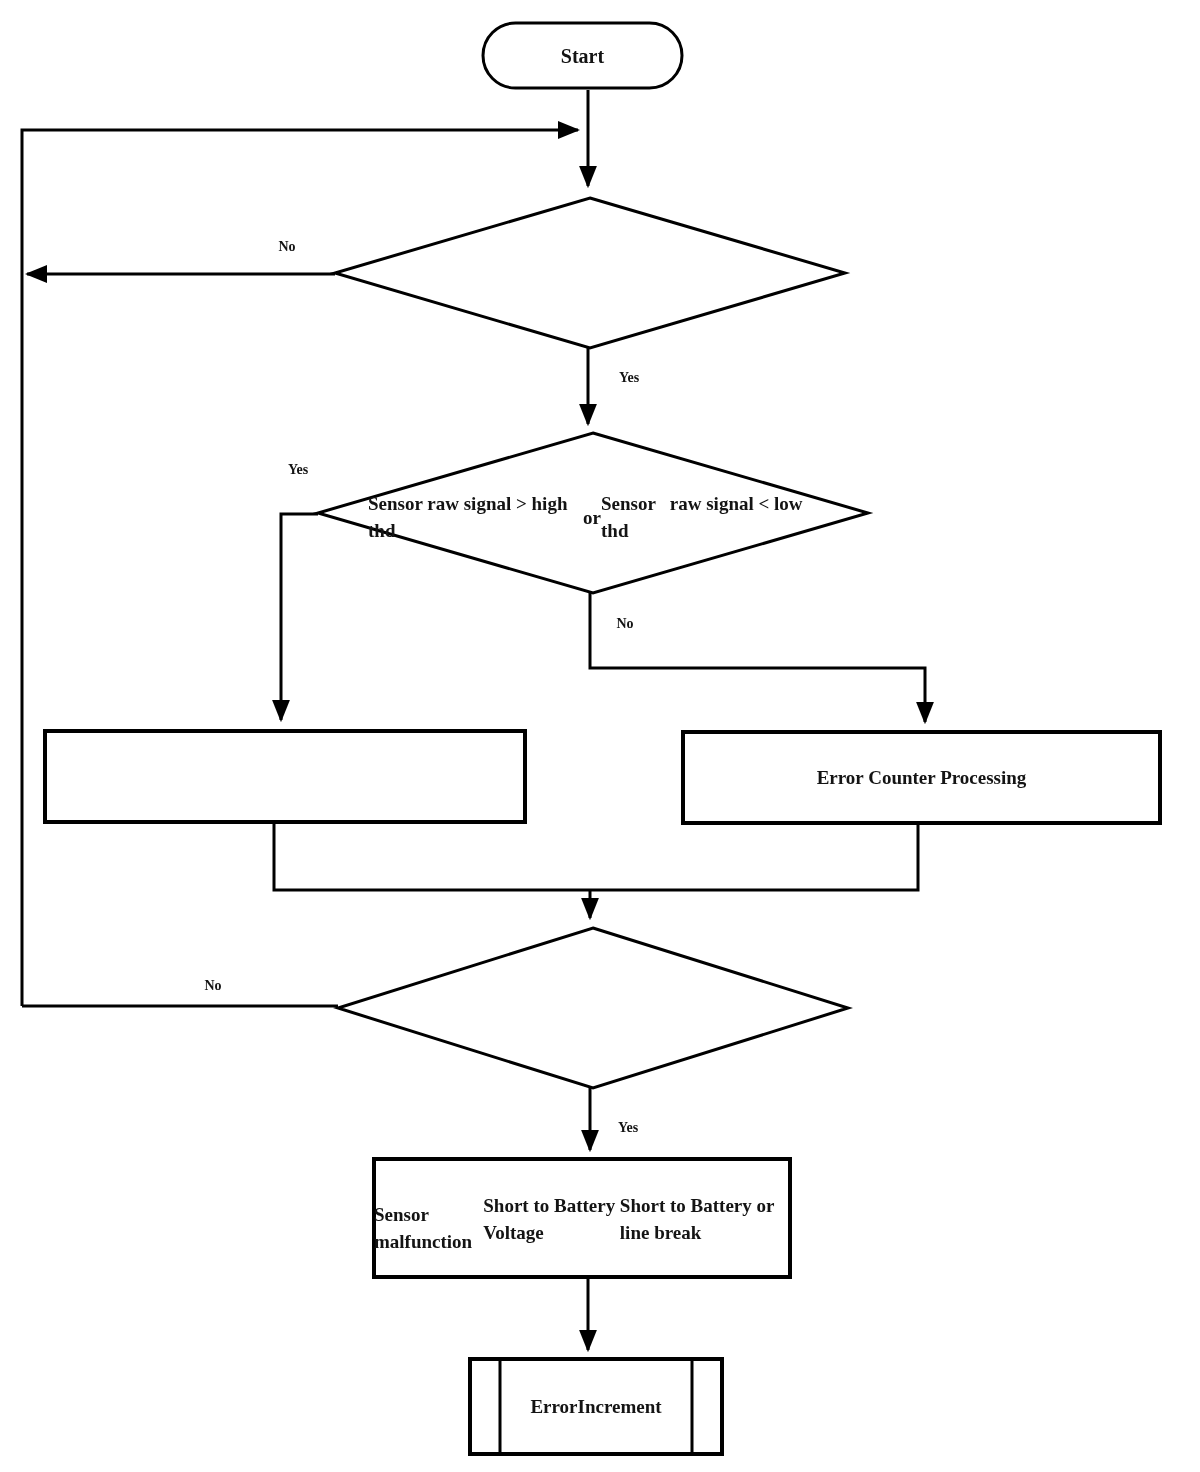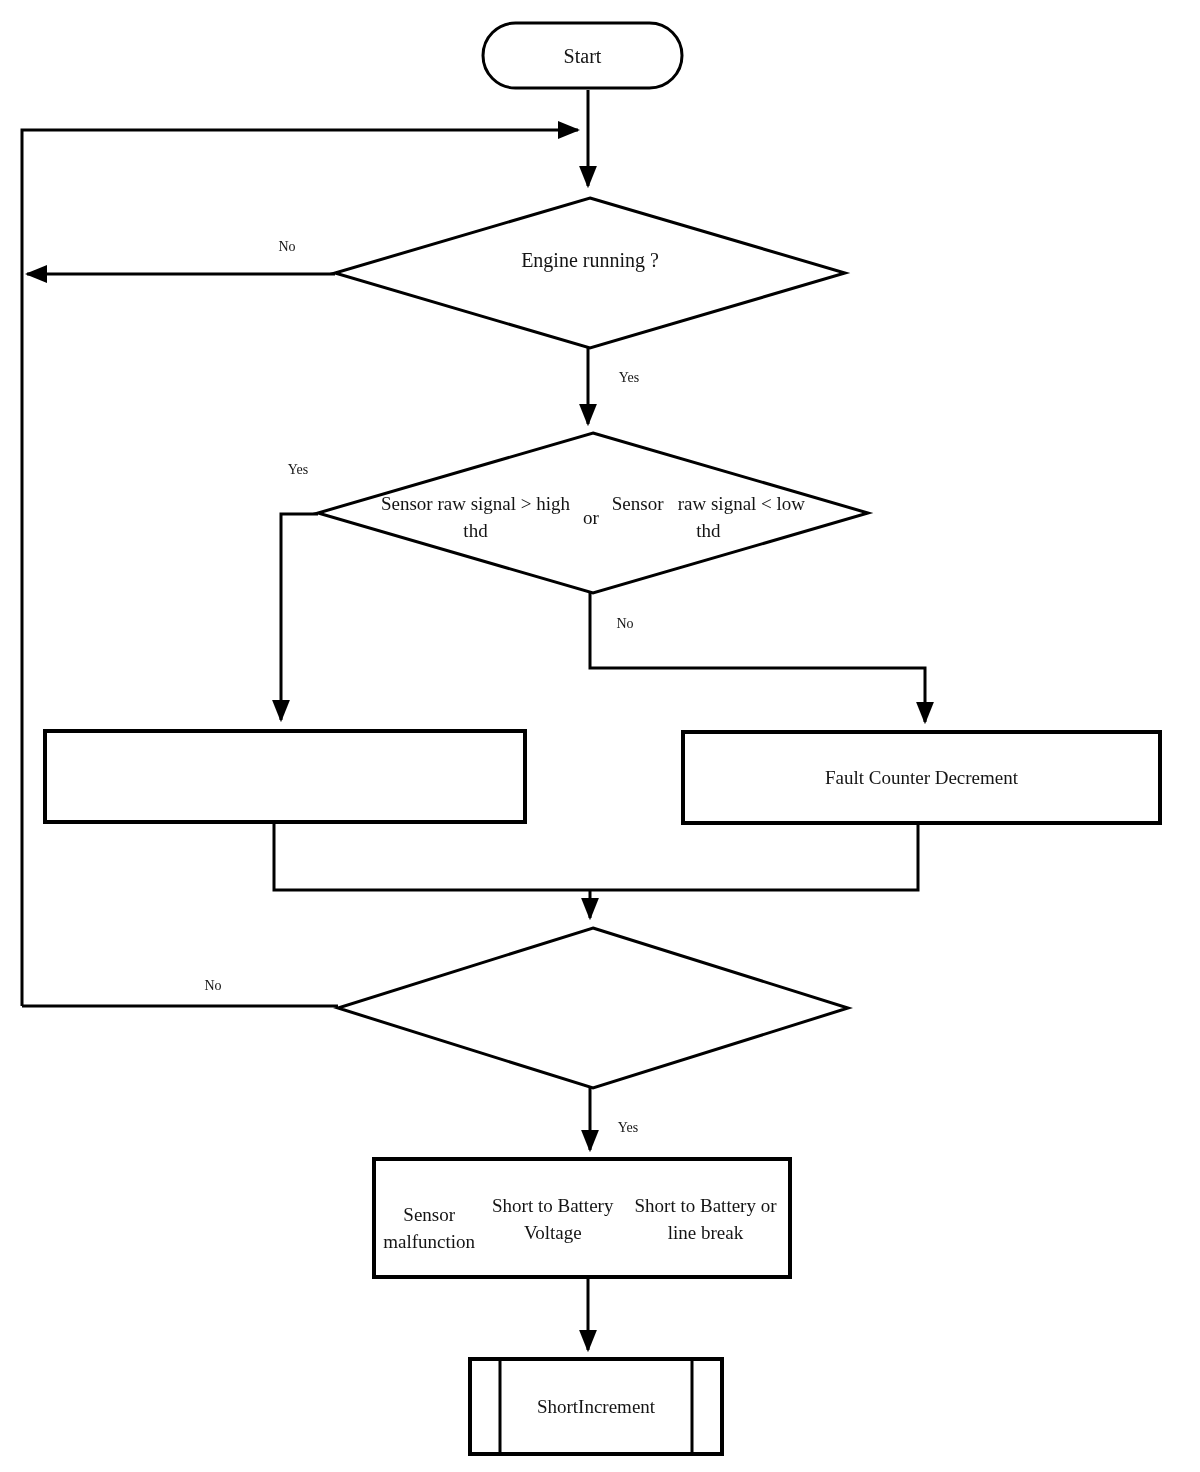--- a/index.html
+++ b/index.html
@@ -14,23 +14,23 @@
   }
   .layer {
     position: absolute;
     left: 0; top: 0;
   }
   .lbl {
     position: absolute;
     display: flex;
     align-items: center;
     justify-content: center;
-    text-align: center;
     white-space: pre-wrap;
     color: #141414;
+    font-weight: bold;
   }
   .node-text  { font-size: 20px; line-height: 26px; }
   .node-text-sm { font-size: 19px; line-height: 27px; }
   .edge-text  { font-size: 14px; line-height: 24px; }
   .multiline { }
   .multiline span { display: block; }
   .malf-gap { margin-bottom: 14px; margin-top: 32px; }
 </style>
 </head>
 <body>
@@ -66,40 +66,39 @@
       <rect x="683" y="732" width="477" height="91" stroke-width="4"></rect>
       <polygon points="593,928 848,1008 593,1088 338,1008" stroke-width="3"></polygon>
       <rect x="374" y="1159" width="416" height="118" stroke-width="4"></rect>
       <rect x="470" y="1359" width="252" height="95" stroke-width="4"></rect>
       <path d="M 500 1361 L 500 1452 M 692 1361 L 692 1452" stroke-width="3" fill="none"></path>
     </g>
   </svg>
 
   <div class="lbl node-text" style="left:483px; top:23px; width:199px; height:65px;">Start</div>
 
-  <div class="lbl node-text" style="left:365px; top:236px; width:450px; height:48px;">Engine running ?</div>
 
   <div class="lbl node-text-sm multiline" style="left:368px; top:475px; width:450px; height:84px;">
     <span>Sensor raw signal &gt; high thd</span>
     <span>or</span>
     <span>Sensor   raw signal &lt; low thd</span>
   </div>
 
 
-  <div class="lbl node-text-sm" style="left:683px; top:732px; width:477px; height:91px;">Fault Counter Decrement</div>
+  <div class="lbl node-text-sm" style="left:683px; top:732px; width:477px; height:91px;">Error Counter Processing</div>
 
 
   <div class="lbl node-text-sm multiline" style="left:374px; top:1167px; width:416px; height:104px; justify-content:flex-start;">
     <span class="malf-gap">Sensor malfunction</span>
     <span>Short to Battery Voltage</span>
     <span>Short to Battery or  line break</span>
   </div>
 
   <div class="lbl node-text-sm multiline" style="left:500px; top:1359px; width:192px; height:95px;">
-    <span>Short</span>
+    <span>Error</span>
     <span>Increment</span>
   </div>
 
   <div class="lbl edge-text" style="left:255px; top:233px; width:64px; height:28px;">No</div>
 
   <div class="lbl edge-text" style="left:597px; top:364px; width:64px; height:28px;">Yes</div>
 
   <div class="lbl edge-text" style="left:266px; top:456px; width:64px; height:28px;">Yes</div>
 
   <div class="lbl edge-text" style="left:593px; top:610px; width:64px; height:28px;">No</div>

